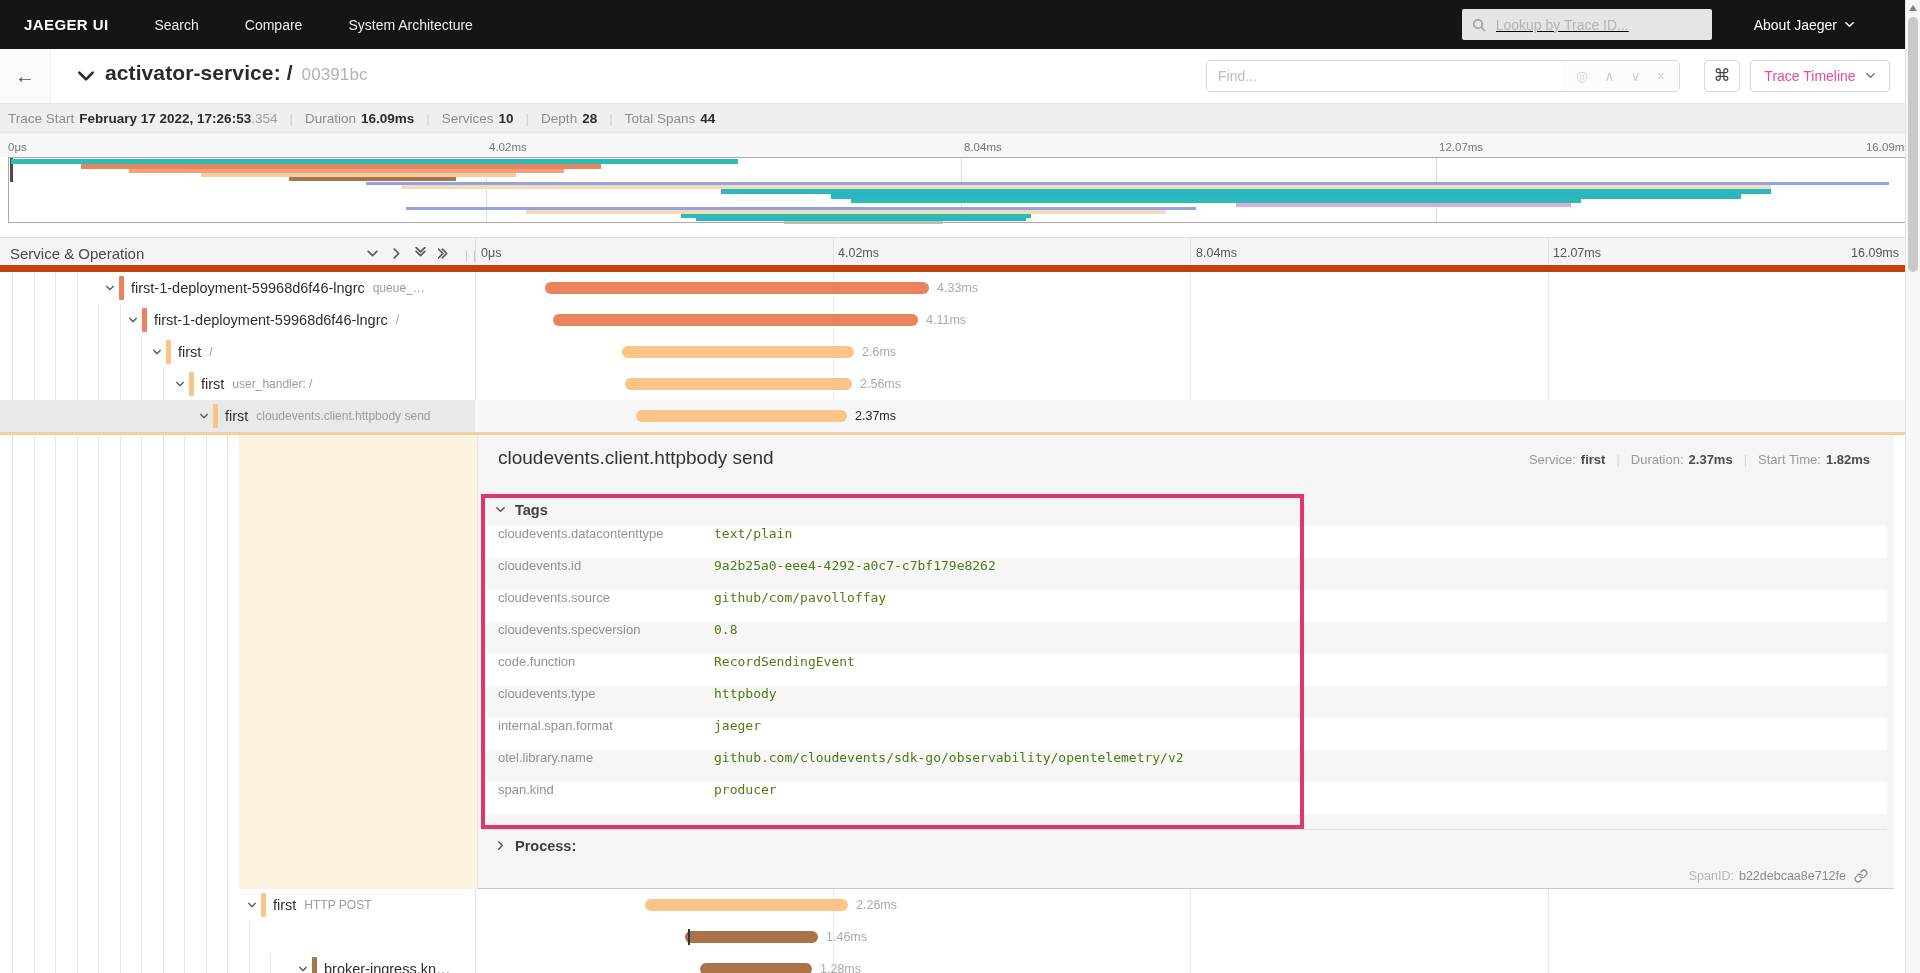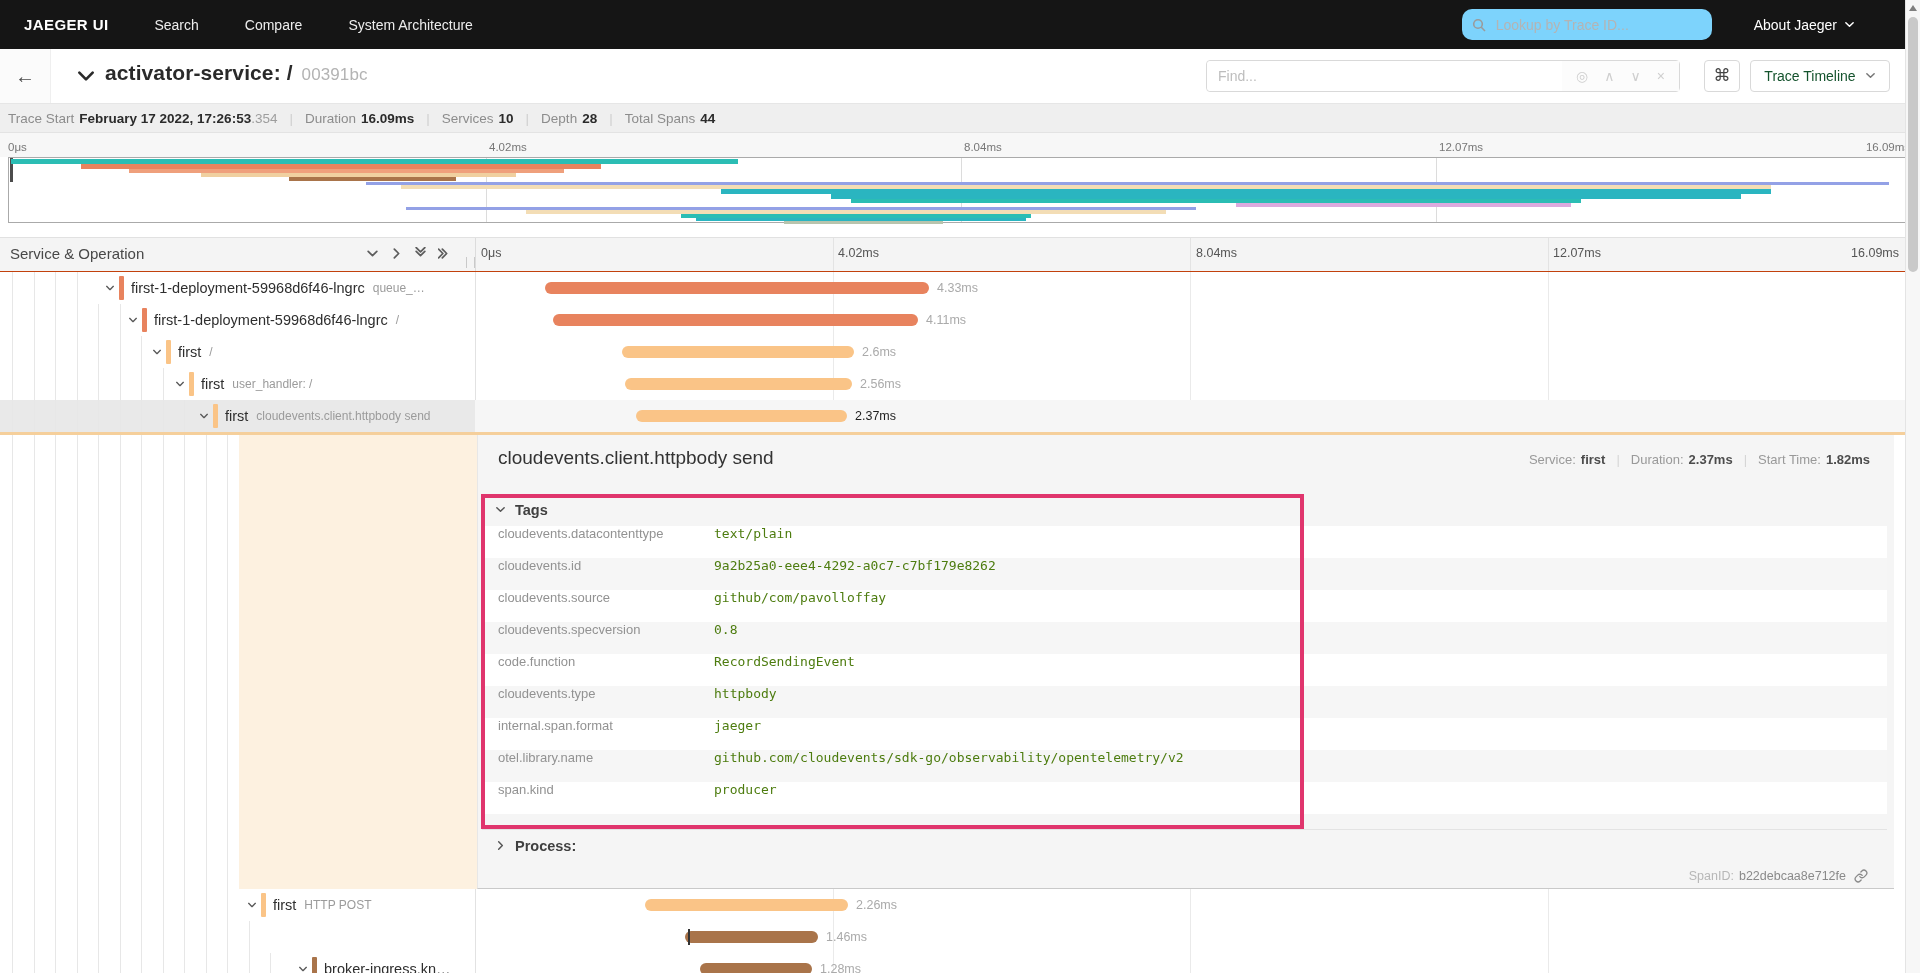--- a/index.html
+++ b/index.html
@@ -5,22 +5,22 @@
   html,body{margin:0;padding:0;background:#fff;}
   .screen{position:relative;width:1920px;height:973px;overflow:hidden;background:#fff;
           font-family:"Liberation Sans",sans-serif;-webkit-font-smoothing:antialiased;}
 
   
   .topnav{position:absolute;top:0;left:0;width:1905px;height:49px;background:#151515;
           display:flex;align-items:center;}
   .brand{margin-left:24px;color:#fff;font-weight:bold;font-size:15px;letter-spacing:.4px;}
   .nav-item{margin-left:46px;color:#ededed;font-size:14px;cursor:pointer;}
   .nav-right{margin-left:auto;display:flex;align-items:center;}
-  .nav-search{display:flex;align-items:center;width:250px;height:31px;background:#7dd3fc;
-              border-radius:10px;padding:0 10px;box-sizing:border-box;}
+  .nav-search{display:flex;align-items:center;width:250px;height:31px;background:#e5e5e5;
+              border-radius:2px;padding:0 10px;box-sizing:border-box;text-decoration:underline;}
   .nav-search input{border:0;outline:0;flex:1;font-size:14px;color:#555;background:transparent;
                     font-family:"Liberation Sans",sans-serif;}
   .nav-search input::placeholder{color:#b4b4b4;}
   .about{margin:0 50px 0 42px;color:#fff;font-size:14px;display:flex;align-items:center;gap:7px;cursor:pointer;}
 
   
   .trace-header{position:absolute;top:49px;left:0;width:1905px;height:55px;background:#fff;
                 border-bottom:1px solid #e6e6e6;box-sizing:border-box;}
   .back-btn{position:absolute;left:0;top:0;width:50px;height:54px;background:#fbfbfb;border-right:1px solid #efefef;
             display:flex;align-items:center;justify-content:center;font-size:20px;color:#4a4a4a;cursor:pointer;}
@@ -31,21 +31,21 @@
               border-radius:4px;background:#fff;box-sizing:border-box;display:flex;align-items:stretch;}
   .find-group input{border:0;outline:0;flex:1;padding:0 11px;font-size:14px;color:#555;border-radius:4px;
                     font-family:"Liberation Sans",sans-serif;}
   .find-group input::placeholder{color:#bdbdbd;}
   .find-icons{display:flex;align-items:center;gap:16px;padding:0 14px;color:#cfcfcf;font-size:14px;background:#fcfcfc;}
   .find-icons span{cursor:pointer;}
   .kbd-btn{position:absolute;left:1704px;top:11px;width:36px;height:32px;border:1px solid #d9d9d9;border-radius:4px;
            background:#fff;box-sizing:border-box;text-align:center;line-height:30px;font-size:17px;color:#444;cursor:pointer;}
   .view-select{position:absolute;left:1750px;top:11px;width:140px;height:32px;border:1px solid #d9d9d9;border-radius:4px;
                background:#fff;box-sizing:border-box;display:flex;align-items:center;justify-content:center;gap:9px;
-               font-size:14px;color:#14532d;cursor:pointer;}
+               font-size:14px;color:#ec4899;cursor:pointer;}
 
   
   .summary-bar{position:absolute;top:104px;left:0;width:1905px;height:29px;background:#efefef;
                border-bottom:1px solid #e3e3e3;box-sizing:border-box;display:flex;align-items:center;
                padding-left:8px;font-size:13.5px;}
   .sum-label{color:#8c8c8c;margin-right:5px;}
   .sum-value{color:#2b2b2b;font-weight:bold;}
   .sum-suffix{color:#9d9d9d;}
   .sum-sep{color:#cfcfcf;margin:0 12px;}
 
@@ -53,21 +53,21 @@
   .minimap-labels{position:absolute;top:133px;left:0;width:1920px;height:24px;background:#f7f7f7;}
   .mm-tick{position:absolute;bottom:4px;font-size:11.5px;color:#777;}
   .minimap-canvas{position:absolute;top:157px;left:8px;width:1903px;height:66px;background:#fff;
                   border:1px solid #aaa;box-sizing:border-box;}
   .mm-grid{position:absolute;top:0;bottom:0;width:1px;background:#dcdcdc;}
   .mm-bar{position:absolute;}
   .mm-handle{position:absolute;left:1px;top:0;width:3px;height:24px;background:#4c4c4c;}
 
   
   .table-header{position:absolute;top:237px;left:0;width:1905px;height:35px;background:#f4f4f4;
-                border-top:1px solid #e1e1e1;border-bottom:1px solid #c2410c;box-sizing:border-box;}
+                border-top:1px solid #e1e1e1;border-bottom:7px solid #c2410c;box-sizing:border-box;}
   .th-name{position:absolute;left:10px;top:7px;font-size:15px;color:#484848;}
   .th-icons{position:absolute;left:366px;top:9px;display:flex;gap:11px;align-items:center;}
   .th-icons .ic{cursor:pointer;display:flex;}
   .th-grip{position:absolute;left:466px;bottom:3px;width:7px;height:11px;cursor:col-resize;
            border-left:1.5px solid #c9c9c9;border-right:1.5px solid #c9c9c9;}
   .th-divider{position:absolute;left:475px;top:0;bottom:0;width:1px;background:#dcdcdc;}
   .th-tick{position:absolute;top:8px;font-size:12.5px;color:#555;}
   .th-grid{position:absolute;top:0;bottom:0;width:1px;background:#e3e3e3;}
 
   

